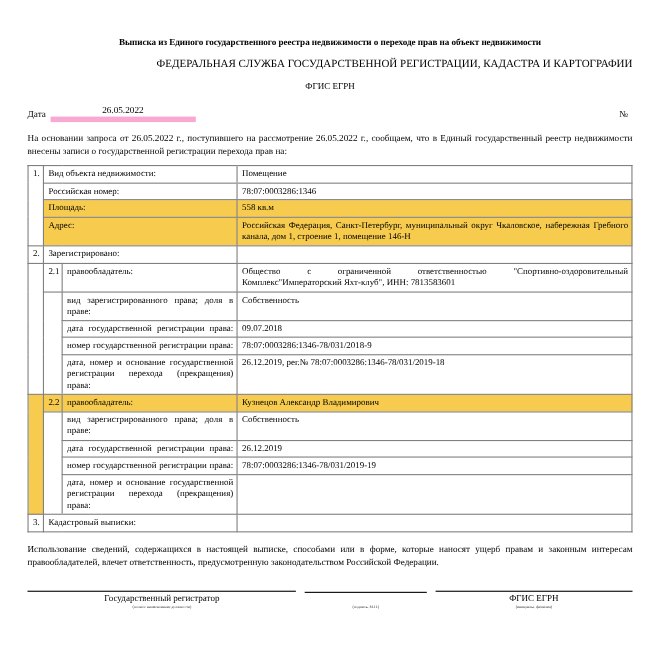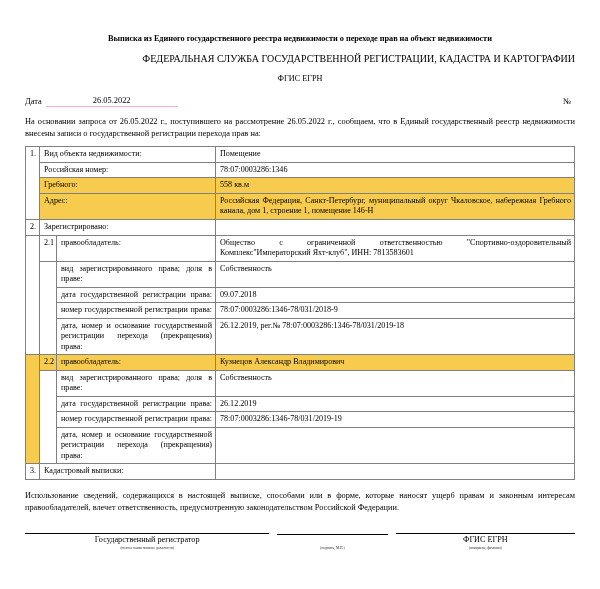--- a/index.html
+++ b/index.html
@@ -50,21 +50,21 @@
     display: flex;
     align-items: center;
     padding-top: 12px;
     font-size: 8.4px;
   }
   .meta-label {
     white-space: nowrap;
     padding-right: 4px;
   }
   .meta-value {
-    border-bottom: 1px solid #f9a8d4;
+    border-bottom: 5px solid #f9a8d4;
     text-align: center;
     padding-bottom: 1px;
     line-height: 1.1;
   }
   .meta-date-value { width: 132px; }
   .meta-spacer { flex: 1 1 auto; }
   .meta-num-label { padding: 0 4px 0 0; }
   .meta-num-value { width: 228px; }
 
   
@@ -183,21 +183,21 @@
       <tr>
         <td class="num" rowspan="4">1.</td>
         <td class="label plain noborder-r" colspan="2">Вид объекта недвижимости:</td>
         <td class="value plain">Помещение</td>
       </tr>
       <tr>
         <td class="label plain" colspan="2">Российская номер:</td>
         <td class="value plain">78:07:0003286:1346</td>
       </tr>
       <tr>
-        <td class="label plain hl" colspan="2">Гребного:</td>
+        <td class="label plain hl" colspan="2">Площадь:</td>
         <td class="value plain hl">558 кв.м</td>
       </tr>
       <tr>
         <td class="label plain hl" colspan="2">Адрес:</td>
         <td class="value hl">Российская Федерация, Санкт-Петербург, муниципальный округ Чкаловское, набережная Гребного канала, дом 1, строение 1, помещение 146-Н</td>
       </tr>
 
       <tr>
         <td class="num">2.</td>
         <td class="label plain" colspan="2">Зарегистрировано:</td>

